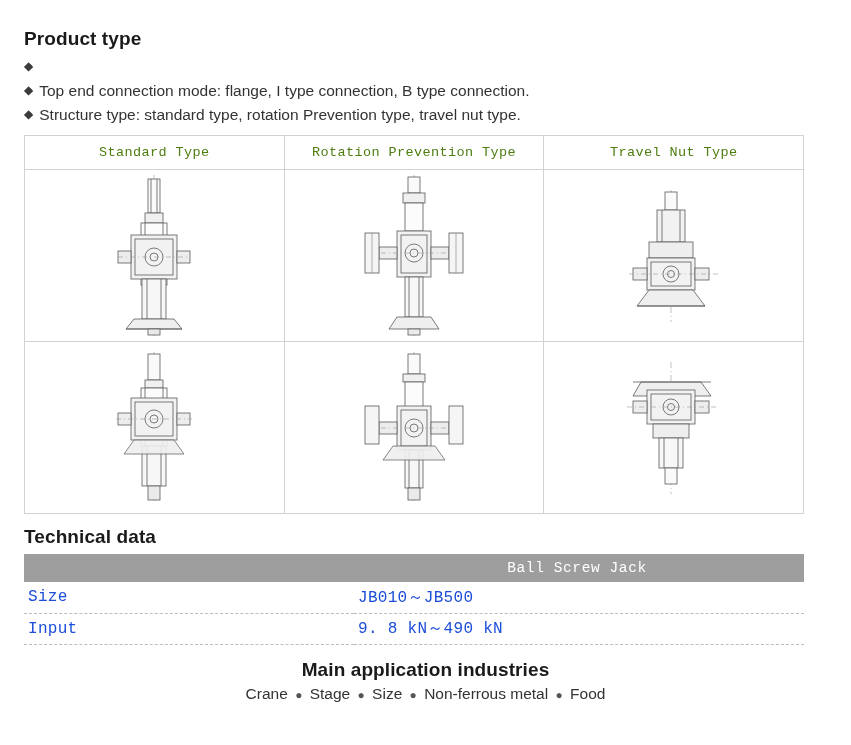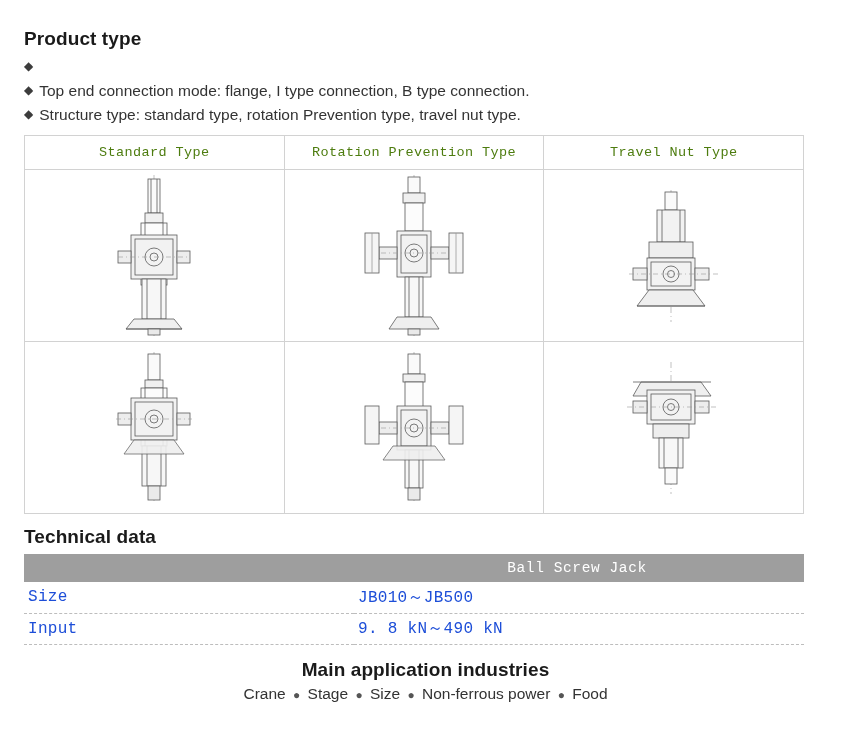--- a/index.html
+++ b/index.html
@@ -323,19 +323,19 @@
 
   <div class="apps">
     <h2 class="section-title">Main application industries</h2>
     <div class="apps-line">
       <span>Crane</span>
       <span class="dot">●</span>
       <span>Stage</span>
       <span class="dot">●</span>
       <span>Size</span>
       <span class="dot">●</span>
-      <span>Non-ferrous power</span>
+      <span>Non-ferrous metal</span>
       <span class="dot">●</span>
       <span>Food</span>
     </div>
   </div>
 
 </div>
 
 </body></html>

